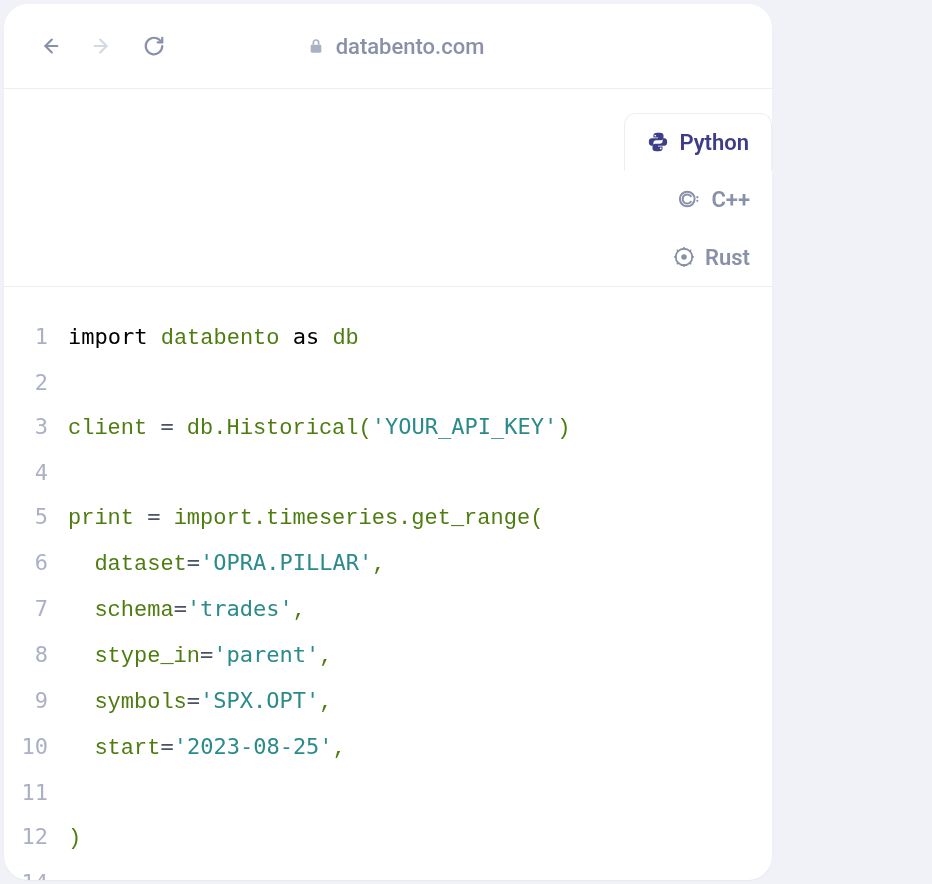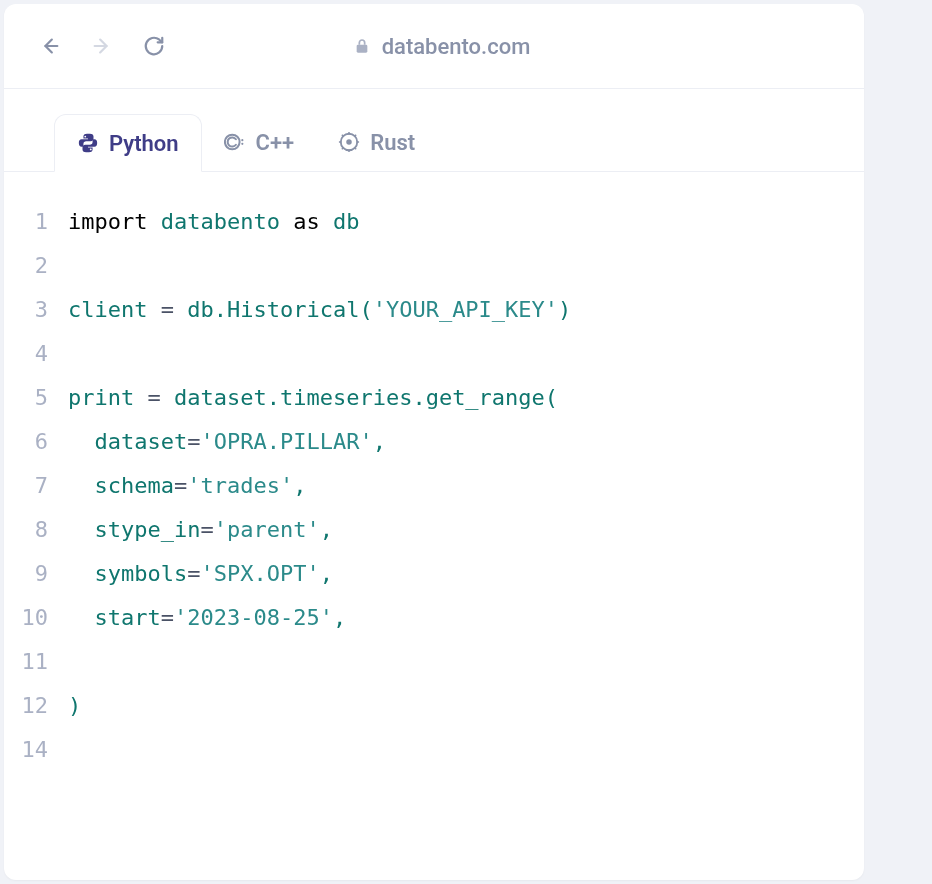--- a/index.html
+++ b/index.html
@@ -3,23 +3,23 @@
 <meta charset="utf-8">
 <style>
 * { box-sizing: border-box; margin: 0; padding: 0; }
 body {
   font-family: -apple-system, BlinkMacSystemFont, 'Segoe UI', Roboto, sans-serif;
   background: #f0f2f7;
   padding: 4px;
 }
 .window {
   background: #fff;
-  border-radius: 12px;
+  border-radius: 24px;
   overflow: hidden;
-  width: 860px;
+  width: 768px;
   height: 876px;
   box-shadow: 0 1px 2px rgba(0,0,0,0.04);
 }
 .toolbar {
   display: flex;
   align-items: center;
   height: 84px;
   padding: 0 30px;
   gap: 20px;
 }
@@ -48,23 +48,24 @@
   font-size: 22px;
   font-weight: 500;
 }
 .lock-icon { color: #aab1c4; display: inline-flex; }
 .divider {
   border-top: 1px solid #eceef4;
 }
 .tabs {
   display: flex;
   align-items: flex-end;
-  padding: 24px 0 0 50px;
+  padding: 24px 0 0 30px;
   gap: 0;
   border-bottom: 1px solid #eceef4;
+  flex-direction: column;
 }
 .tab {
   display: flex;
   align-items: center;
   gap: 10px;
   height: 58px;
   padding: 0 22px;
   color: #8891a8;
   font-size: 22px;
   font-weight: 600;
@@ -99,21 +100,21 @@
   user-select: none;
   font-weight: 400;
 }
 .code-content {
   white-space: pre;
   color: #4a5266;
 }
 .tok-kw { color: #000000; }
 .tok-str { color: #2b8a8a; }
 .tok-op { color: #4a5266; }
-.tok-id { color: #0f766e; }
+.tok-id { color: #4d7c0f; font-family: Liberation Mono, monospace; }
 </style>
 </head>
 <body>
 
 <div class="window">
 
   <div class="toolbar">
     <div class="nav-buttons">
       <span class="icon-btn">
         <svg width="22" height="22" viewBox="0 0 24 24" fill="none" stroke="currentColor" stroke-width="2.4" stroke-linecap="round" stroke-linejoin="round">
@@ -202,21 +203,21 @@
       <div class="code-line">
         <span class="line-number">3</span>
         <span class="code-content"><span class="tok-id">client </span><span class="tok-op">=</span><span class="tok-id"> db.Historical(</span><span class="tok-str">'YOUR_API_KEY'</span><span class="tok-id">)</span></span>
       </div>
       <div class="code-line">
         <span class="line-number">4</span>
         <span class="code-content"></span>
       </div>
       <div class="code-line">
         <span class="line-number">5</span>
-        <span class="code-content"><span class="tok-id">print </span><span class="tok-op">=</span><span class="tok-id"> dataset.timeseries.get_range(</span></span>
+        <span class="code-content"><span class="tok-id">print </span><span class="tok-op">=</span><span class="tok-id"> import.timeseries.get_range(</span></span>
       </div>
       <div class="code-line">
         <span class="line-number">6</span>
         <span class="code-content"><span class="tok-id">  dataset</span><span class="tok-op">=</span><span class="tok-str">'OPRA.PILLAR'</span><span class="tok-id">,</span></span>
       </div>
       <div class="code-line">
         <span class="line-number">7</span>
         <span class="code-content"><span class="tok-id">  schema</span><span class="tok-op">=</span><span class="tok-str">'trades'</span><span class="tok-id">,</span></span>
       </div>
       <div class="code-line">

